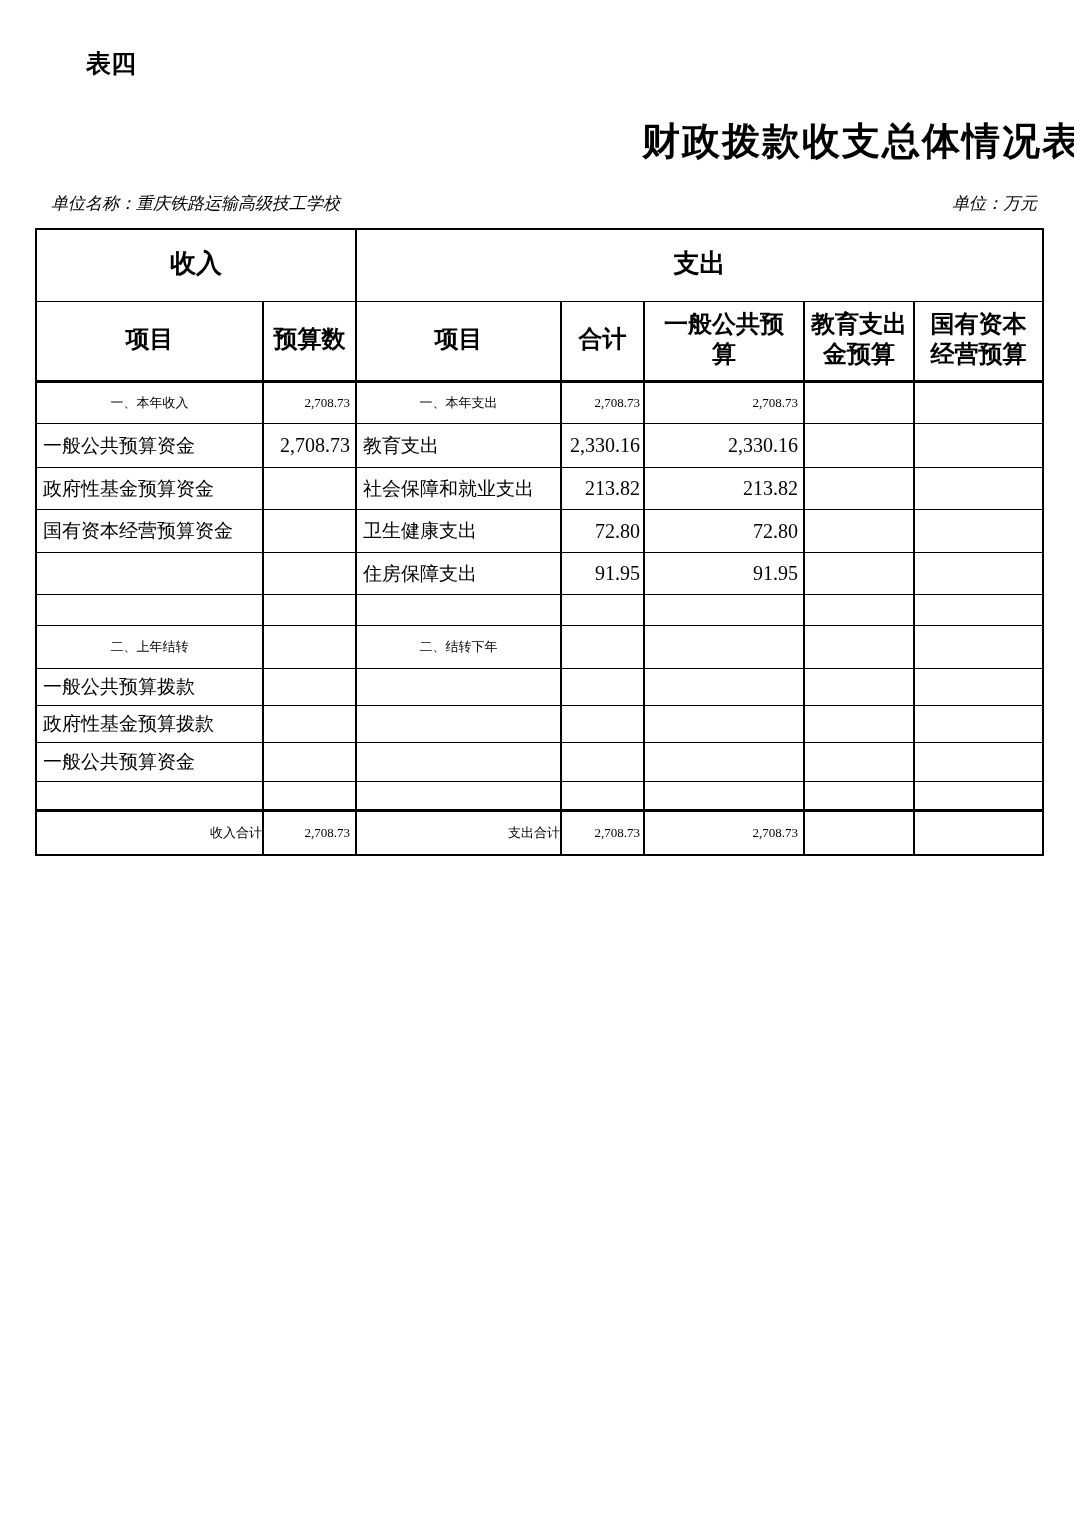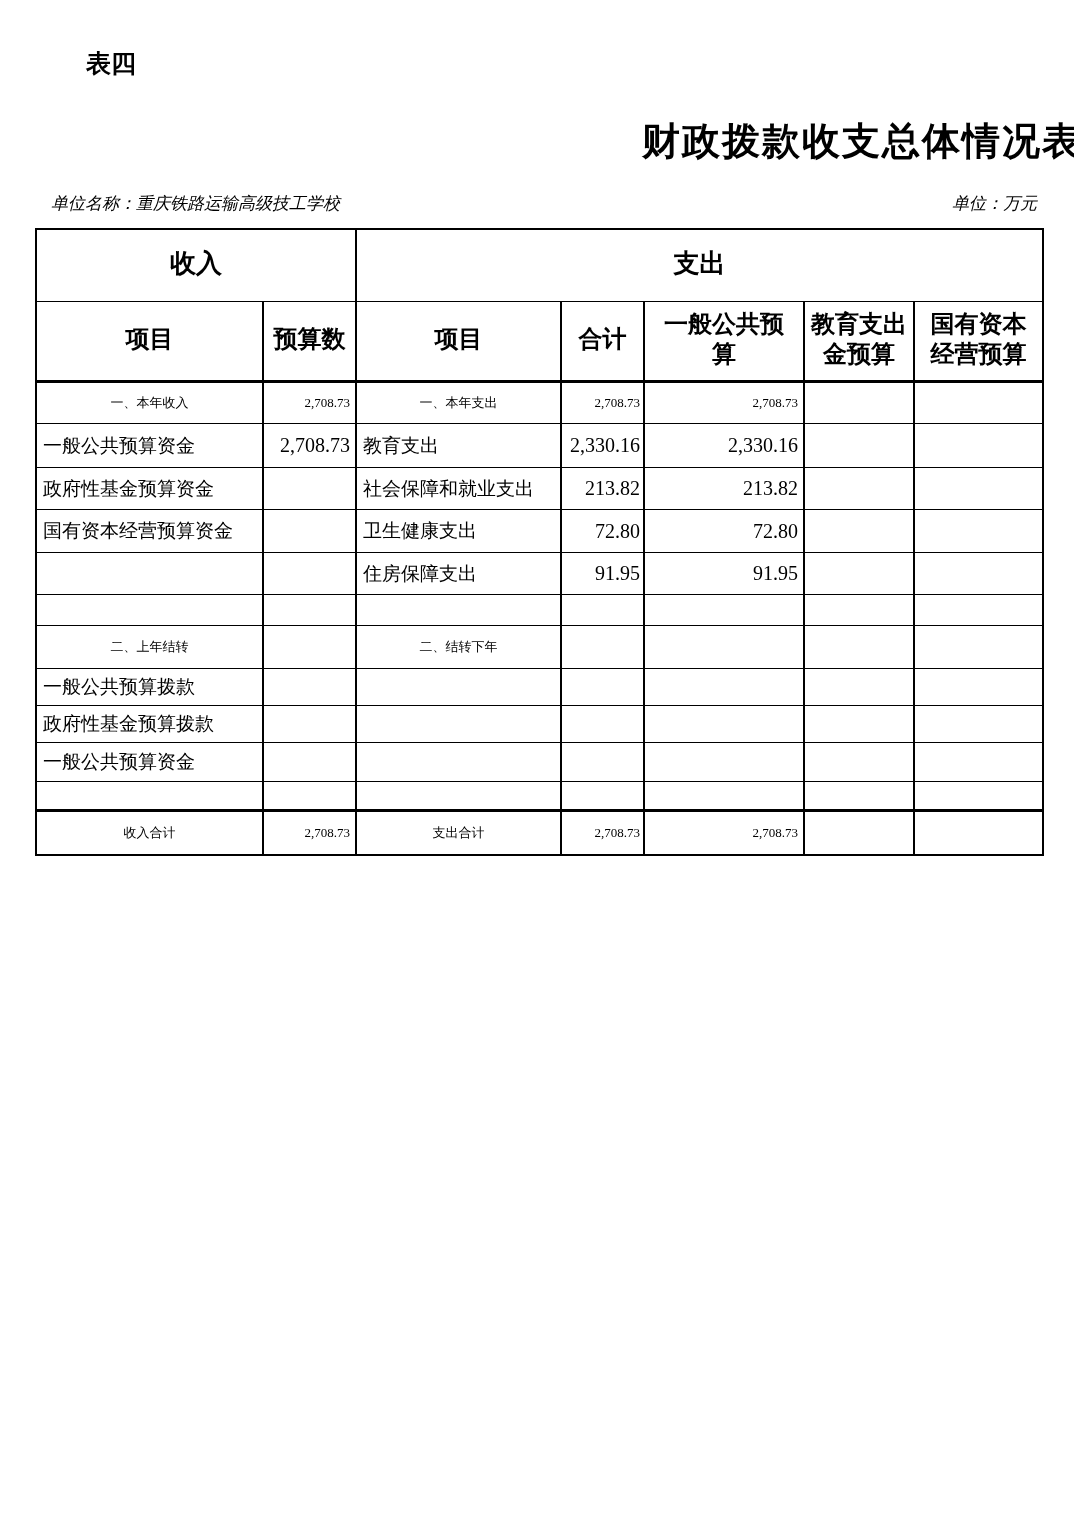--- a/index.html
+++ b/index.html
@@ -103,20 +103,21 @@
   }
   .budget-table tbody td.num.tight {
     padding-right: 3px;
   }
   .budget-table tbody tr.bold-row td {
     font-weight: normal;
     font-size: 13px;
   }
   .budget-table tbody tr:last-child td {
     border-top: 3px solid #000000;
+    text-align: right;
   }
 </style>
 </head>
 <body>
 
 <div class="page">
 
   <div class="corner-label">表四</div>
 
   <h1 class="doc-title">财政拨款收支总体情况表</h1>

